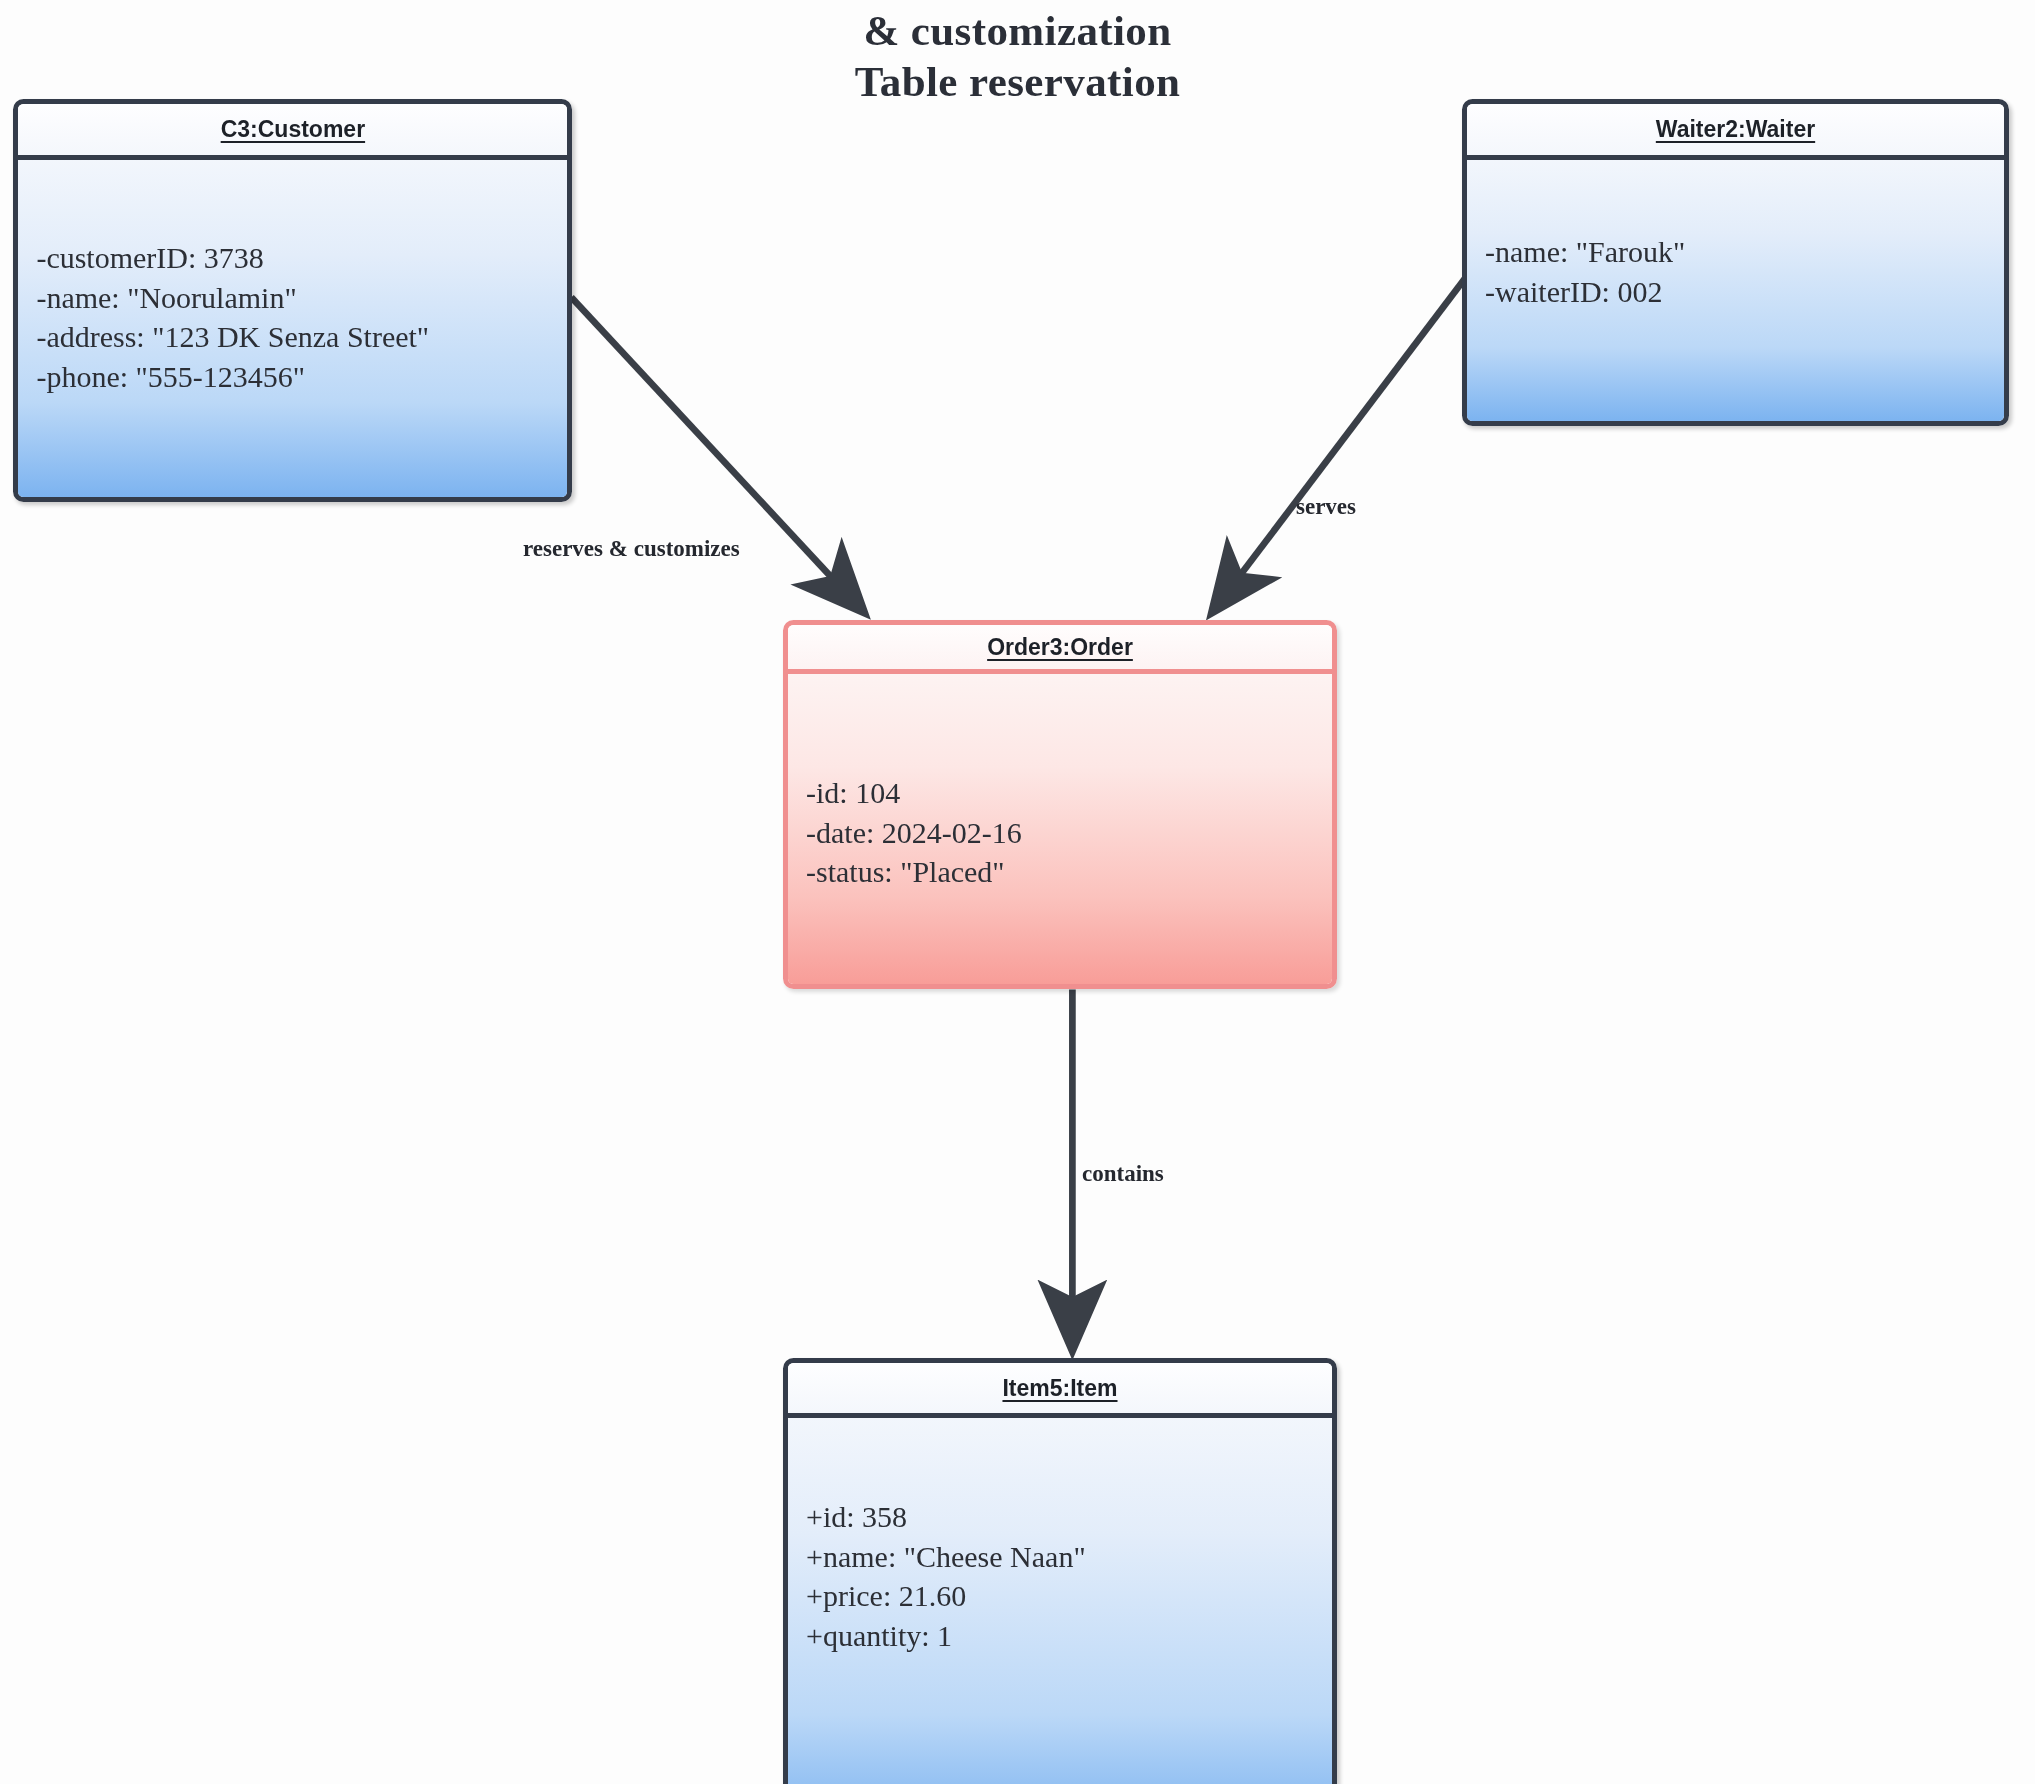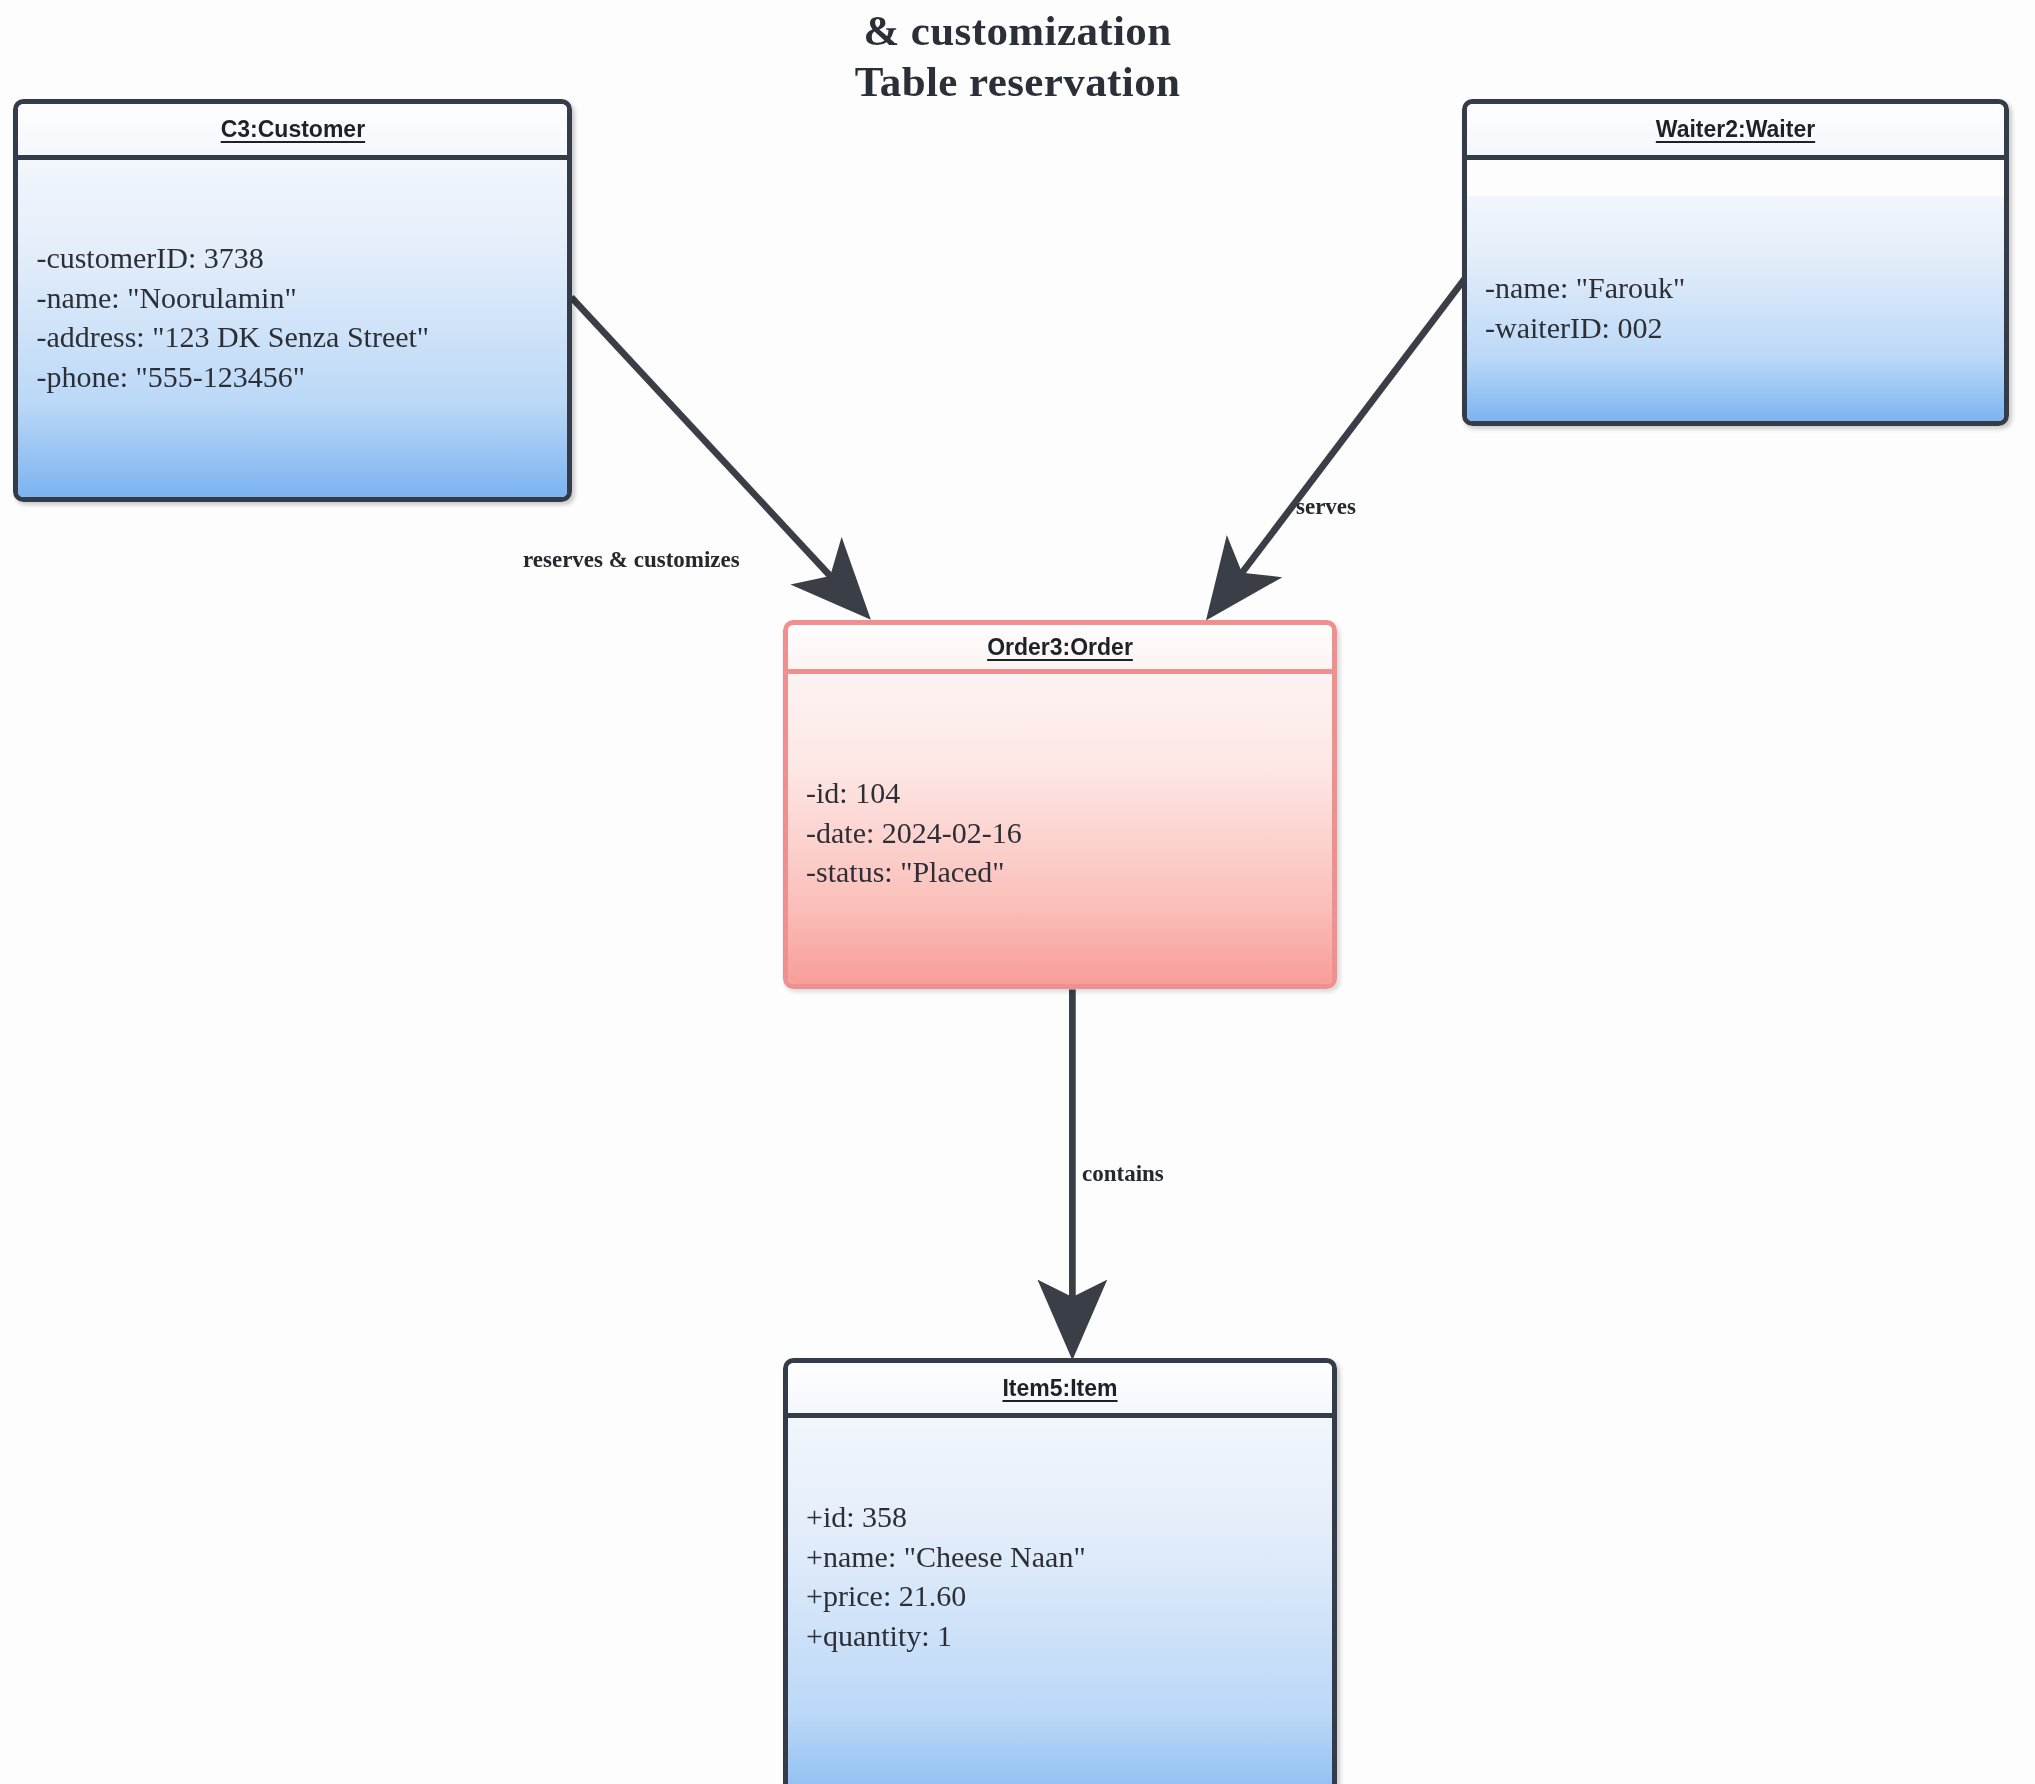--- a/index.html
+++ b/index.html
@@ -144,39 +144,39 @@
       </marker>
     </defs>
 
     <line x1="765" y1="398" x2="1157" y2="820" stroke="#3a3f47" stroke-width="9" marker-end="url(#arrowFilled)"></line>
 
     <line x1="1973" y1="358" x2="1623" y2="820" stroke="#3a3f47" stroke-width="9" marker-end="url(#arrowFilled)"></line>
 
     <line x1="1436" y1="1325" x2="1436" y2="1808" stroke="#3a3f47" stroke-width="9" marker-end="url(#arrowDown)"></line>
   </svg>
 
-  <div class="edge-label" style="left:523px; top:547px;font-family:Liberation Serif, serif;">reserves &amp; customizes</div>
+  <div class="edge-label" style="left:523px; top:536px;font-family:Liberation Serif, serif;">reserves &amp; customizes</div>
   <div class="edge-label" style="left:1296px; top:494px;">serves</div>
   <div class="edge-label" style="left:1082px; top:1161px;">contains</div>
 
   <div class="obj-box blue" style="left:13.4px; top:99px; width:559px; height:403px;">
     <div class="obj-header" style="height:56px;">
       <span class="obj-header-text">C3:Customer</span>
     </div>
     <div class="obj-body">
       <div class="attr-list" style="top:78px;">
         <span class="attr-line">-customerID: 3738</span>
         <span class="attr-line">-name: "Noorulamin"</span>
         <span class="attr-line">-address: "123 DK Senza Street"</span>
         <span class="attr-line">-phone: "555-123456"</span>
       </div>
     </div>
   </div>
 
-  <div class="obj-box blue" style="left:1462px; top:99px; width:547px; height:327px;gap:36px;">
+  <div class="obj-box blue" style="left:1462px; top:99px; width:547px; height:327px;">
     <div class="obj-header" style="height:56px;">
       <span class="obj-header-text">Waiter2:Waiter</span>
     </div>
     <div class="obj-body">
       <div class="attr-list" style="top:72px;">
         <span class="attr-line">-name: "Farouk"</span>
         <span class="attr-line">-waiterID: 002</span>
       </div>
     </div>
   </div>

